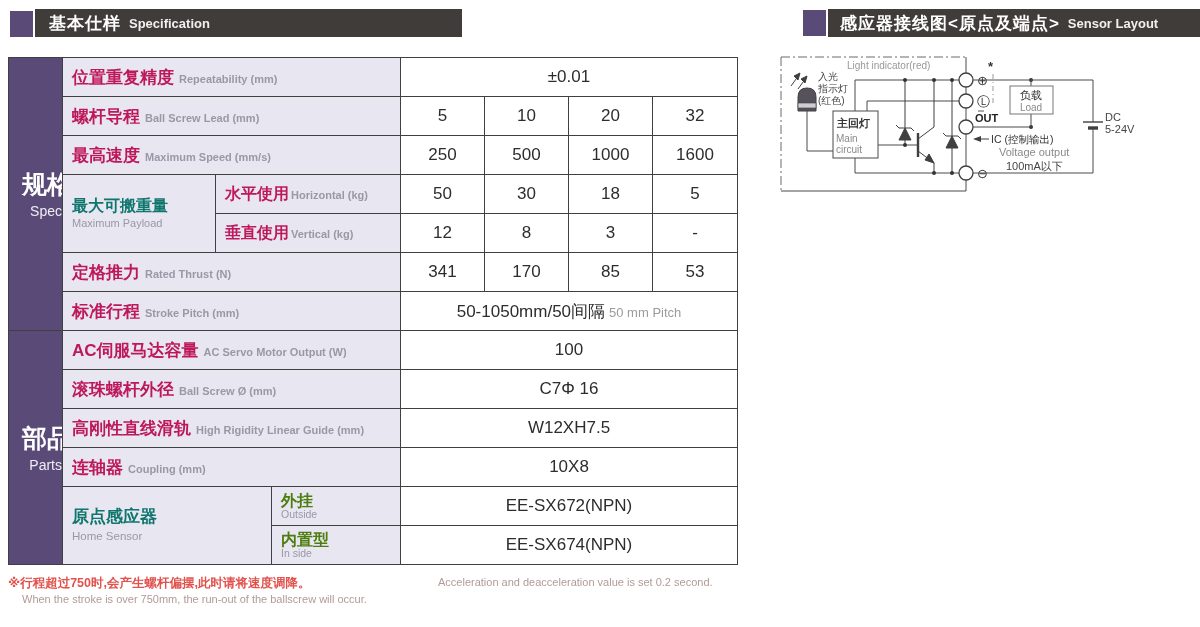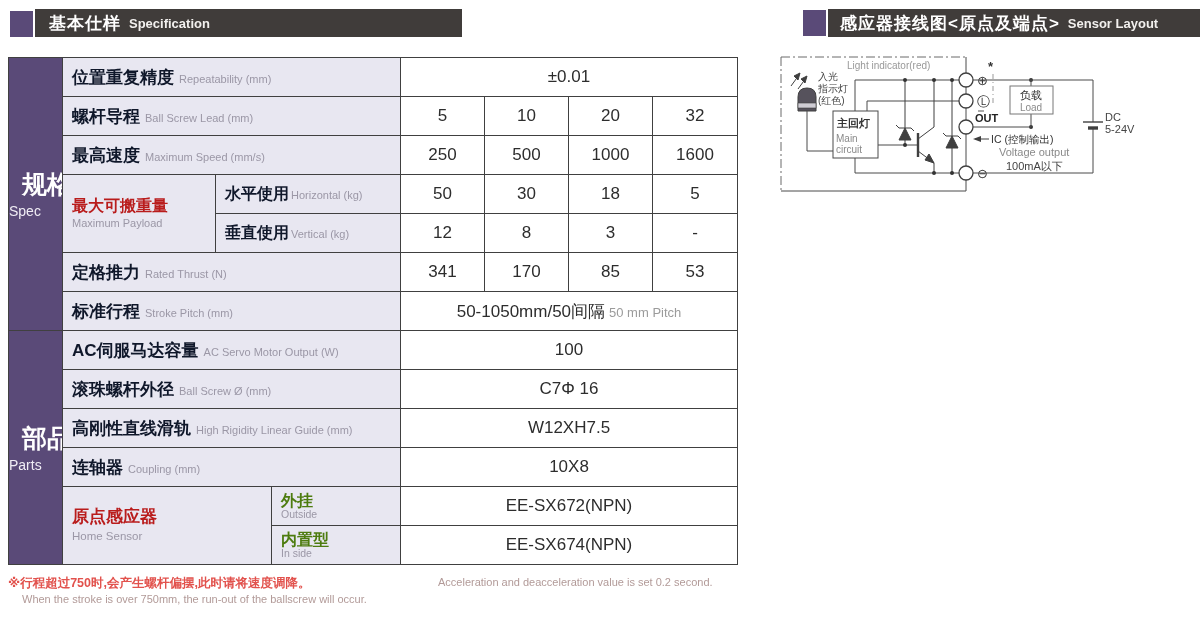--- a/index.html
+++ b/index.html
@@ -14,31 +14,31 @@
   .hdr .bar .en { font-size:13px; font-weight:bold; margin-left:8px; color:#f2f0ee; }
   #hdr-left { left:10px; top:9px;align-items:center; }
   #hdr-left .bar { width:427px; padding-left:14px; margin-left:2px; }
   #hdr-right { left:803px; top:9px; }
   #hdr-right .bar { width:387px; padding-left:12px; margin-left:2px; }
 
   
   .tbl { position:absolute; left:8px; top:57px; border-collapse:collapse; table-layout:fixed; }
   .tbl td { border:1px solid #404040; height:39px; overflow:hidden; white-space:nowrap; }
   .lbl { background:#e8e7f1; padding-left:9px; vertical-align:middle; }
-  .lbl .zh { font-weight:bold; font-size:17px; color:#0f172a; }
-  .lbl .en { font-size:11px; color:#9b97a6; margin-left:5px; }
+  .lbl .zh { font-weight:bold; font-size:17px; color:#be185d; }
+  .lbl .en { font-size:11px; color:#9b97a6; margin-left:5px;font-weight:bold; }
   .grp { background:#e8e7f1; padding-left:9px; vertical-align:middle; }
-  .grp .zh { display:block; font-weight:bold; font-size:16px; color:#b91c1c; line-height:18px; }
+  .grp .zh { display:block; font-weight:bold; font-size:16px; color:#0f766e; line-height:18px; }
   .grp .en { display:block; font-size:11px; color:#9b97a6; line-height:13px; margin-top:2px; }
   .sub2 { background:#e8e7f1; padding-left:9px; vertical-align:middle; }
   .sub2 .zh { display:block; font-weight:bold; font-size:16px; color:#4d7c0f; line-height:17px; }
   .sub2 .en { display:block; font-size:10.5px; color:#9b97a6; line-height:11px; }
   .val { background:#fff; text-align:center; vertical-align:middle; font-size:17px; color:#2d2d2d; }
   .val .en { font-size:13px; color:#9b9b9b; margin-left:4px; }
-  .side { background:#5a4a78; color:#fff; text-align:left; vertical-align:middle; }
+  .side { background:#5a4a78; color:#fff; text-align:right; vertical-align:middle; }
   .side .vzh { width:27px; margin:0 auto; font-size:25px; font-weight:bold; word-break:break-all; line-height:31px; }
   .side .ven { font-size:14px; margin-top:3px; color:#f0edf5; }
 
   
   .note { position:absolute; }
   .note .nzh { font-size:12.5px; font-weight:bold; color:#e2524d; line-height:17px; }
   .note .nen { font-size:11px; color:#b29a98; line-height:15px; margin-left:14px;text-align:right; }
 
   
   #diagram { position:absolute; left:775px; top:52px; }

